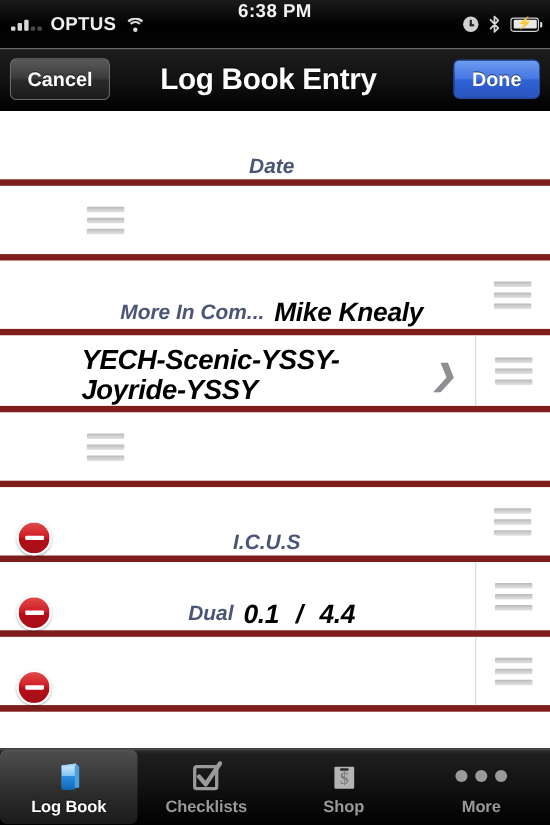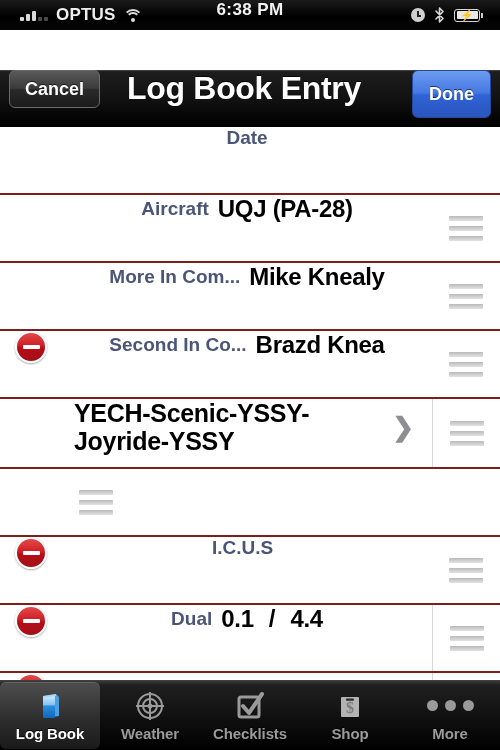--- a/index.html
+++ b/index.html
@@ -14,25 +14,25 @@
     position: relative;
     width: 500px;
     height: 750px;
     overflow: hidden;
     background: #ffffff;
   }
 
   
   .statusbar {
     position: relative;
-    height: 30px;
+    height: 44px;
     background: linear-gradient(to bottom, #1b1b1b 0%, #000000 55%, #050505 100%);
     display: flex;
     align-items: center;
-    padding: 0 20px;
+    padding: 0 10px;
     box-sizing: border-box;
   }
   .sb-left { display: flex; align-items: center; gap: 8px; }
   .sb-center {
     position: absolute;
     left: 0; right: 0; top: 0; bottom: 0;
     display: flex; align-items: flex-start; justify-content: center;
     pointer-events: none;
   }
   .sb-time {
@@ -122,30 +122,30 @@
     font-weight: bold;
   }
 
   
   .navbar {
     position: relative;
     height: 57px;
     background: linear-gradient(to bottom, #4c4c4c 0%, #1d1d1d 3%, #121212 50%, #000000 100%);
     border-bottom: 1px solid #000;
     display: flex;
+    align-items: center;
     padding: 0 9px;
     box-sizing: border-box;
-    margin-top: 40px;
   }
   .nav-title {
     position: absolute;
     left: 0; right: 12px;
     text-align: center;
     color: #ffffff;
-    font-size: 32px;
+    font-size: 27px;
     font-weight: bold;
     letter-spacing: -0.3px;
     text-shadow: 0 -1px 0 rgba(0,0,0,0.85);
     pointer-events: none;
   }
   .btn {
     position: relative;
     z-index: 2;
     border-radius: 6px;
     font-size: 18px;
@@ -155,41 +155,42 @@
     box-sizing: border-box;
     text-shadow: 0 -1px 0 rgba(0,0,0,0.6);
     cursor: pointer;
   }
   .btn-cancel {
     height: 38px; padding: 0 15px;
     background: linear-gradient(to bottom, #5a5a5a 0%, #3a3a3a 48%, #2a2a2a 52%, #1b1b1b 100%);
     border: 1px solid #6a6a6a;
   }
   .btn-done {
-    height: 48px; padding: 0 16px;
+    height: 36px; padding: 0 16px;
     margin-left: auto;
     background: linear-gradient(to bottom, #6d9cf0 0%, #4477e2 48%, #2f63d6 52%, #2a55bd 100%);
     border: 1px solid #234a9e;
   }
 
   
   .table {
     background: #fff;
     height: 593px;
     overflow: hidden;
     position: relative;
   }
   .row {
     position: relative;
     display: flex;
-    align-items: flex-start;
+    align-items: flex-end;
     height: 68px;
     box-sizing: border-box;
-    border-bottom: 2px solid #7f1d1d;
+    border-bottom: 6px solid #7f1d1d;
     background: #fff;
+    font-style: italic;
   }
   .row.tall { height: 70px; }
   .del-zone {
     width: 62px;
     flex: 0 0 62px;
     display: flex; align-items: center; justify-content: center;
   }
   .del-btn {
     width: 32px; height: 32px;
     border-radius: 50%;
@@ -361,24 +362,20 @@
     <div class="row">
       <div class="del-zone"></div>
       <div class="row-content">
         <span class="f-label">Date</span>
       </div>
       <div class="handle-zone"></div>
     </div>
 
     <div class="row">
       <div class="del-zone"></div>
-      <div class="row-content">
-        <span class="f-label">Aircraft</span>
-        <span class="f-value">UQJ (PA-28)</span>
-      </div>
       <div class="handle-zone">
         <span class="handle">
             <i></i>
             <i></i>
             <i></i>
           </span>
       </div>
     </div>
 
     <div class="row">
@@ -389,38 +386,20 @@
       </div>
       <div class="handle-zone">
         <span class="handle">
             <i></i>
             <i></i>
             <i></i>
           </span>
       </div>
     </div>
 
-    <div class="row">
-      <div class="del-zone">
-        <span class="del-btn">
-            <span></span>
-          </span>
-      </div>
-      <div class="row-content">
-        <span class="f-label">Second In Co...</span>
-        <span class="f-value">Brazd Knea</span>
-      </div>
-      <div class="handle-zone">
-        <span class="handle">
-            <i></i>
-            <i></i>
-            <i></i>
-          </span>
-      </div>
-    </div>
 
     <div class="row tall">
       <div class="row-content has-chevron">
         <span class="f-value wrap">YECH-Scenic-YSSY-Joyride-YSSY</span>
         <span class="chevron">❯</span>
       </div>
       <div class="handle-zone divided">
         <span class="handle">
             <i></i>
             <i></i>
@@ -512,32 +491,20 @@
             </linearGradient>
           </defs>
           <path d="M7 4 L20 2 L23 5 L23 24 L10 26 L7 23 Z" fill="#4e9fe0"></path>
           <rect x="7" y="4" width="12" height="22" rx="1" fill="url(#bk)"></rect>
           <path d="M7 4 L20 2 L20 4 L7 6 Z" fill="#a9d8f7"></path>
         </svg>
       </span>
       <span class="tab-label">Log Book</span>
     </div>
 
-    <div class="tab">
-      <span class="tab-icon">
-        <svg width="28" height="28" viewBox="0 0 28 28">
-          <circle cx="14" cy="14" r="12" fill="none" stroke="#9a9a9a" stroke-width="2"></circle>
-          <circle cx="14" cy="14" r="7" fill="none" stroke="#9a9a9a" stroke-width="2"></circle>
-          <circle cx="14" cy="14" r="2.5" fill="#9a9a9a"></circle>
-          <line x1="14" y1="0" x2="14" y2="28" stroke="#9a9a9a" stroke-width="2"></line>
-          <line x1="0" y1="14" x2="28" y2="14" stroke="#9a9a9a" stroke-width="2"></line>
-        </svg>
-      </span>
-      <span class="tab-label">Weather</span>
-    </div>
 
     <div class="tab">
       <span class="tab-icon">
         <svg width="28" height="28" viewBox="0 0 28 28">
           <rect x="3" y="5" width="20" height="20" rx="2" fill="none" stroke="#9a9a9a" stroke-width="3"></rect>
           <path d="M7 14 L13 21 L26 2" fill="none" stroke="#9a9a9a" stroke-width="4" stroke-linecap="round" stroke-linejoin="round"></path>
         </svg>
       </span>
       <span class="tab-label">Checklists</span>
     </div>

